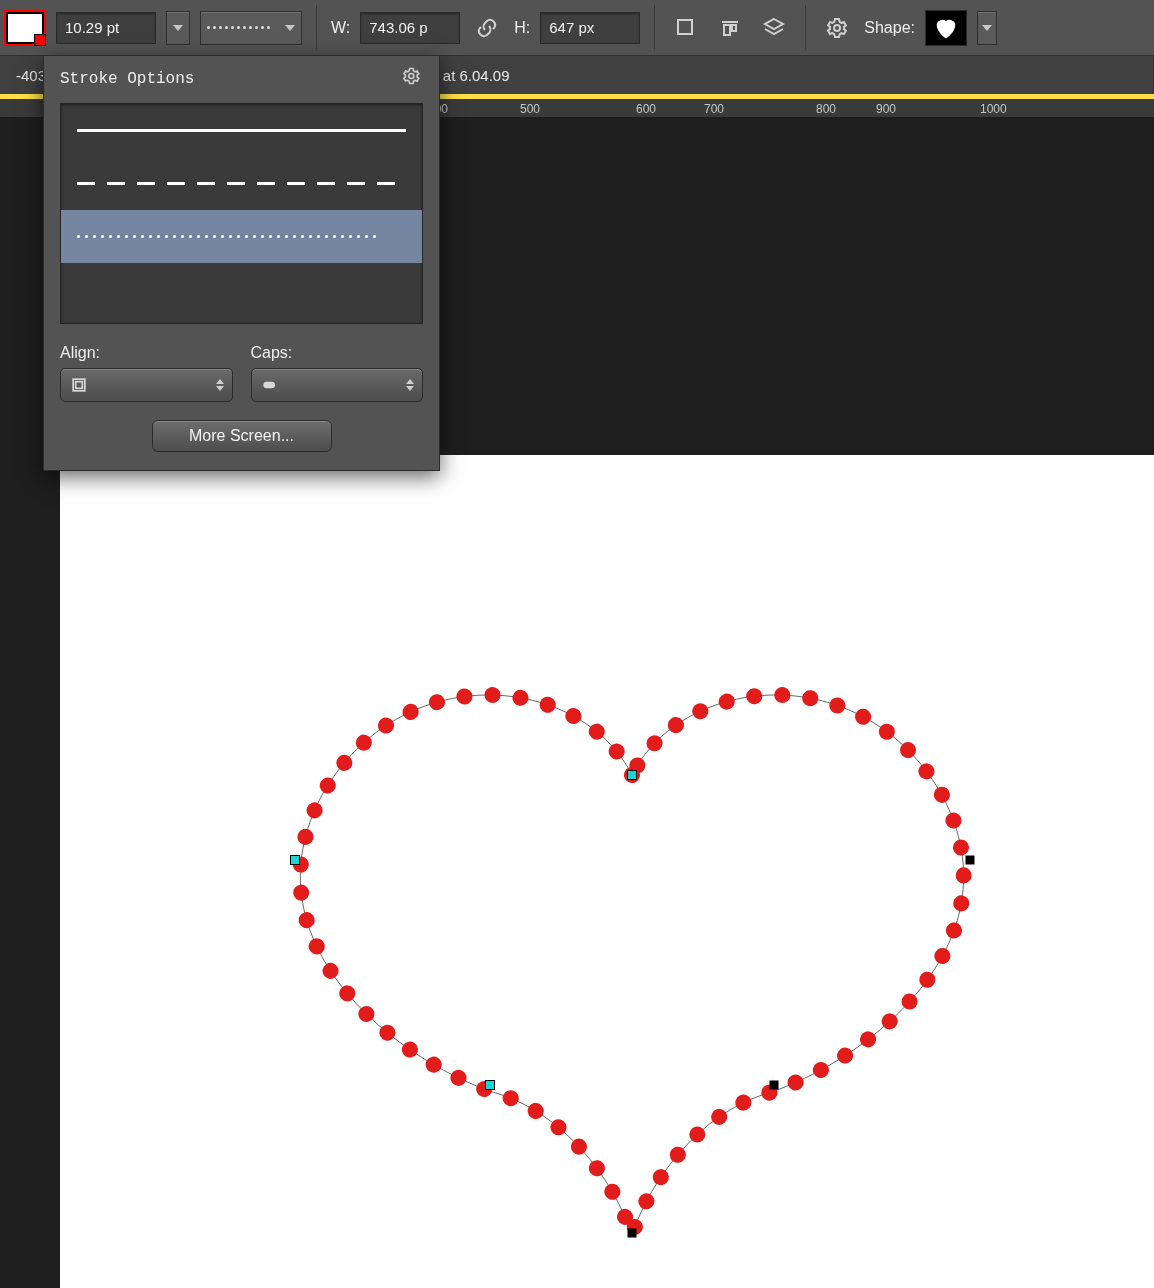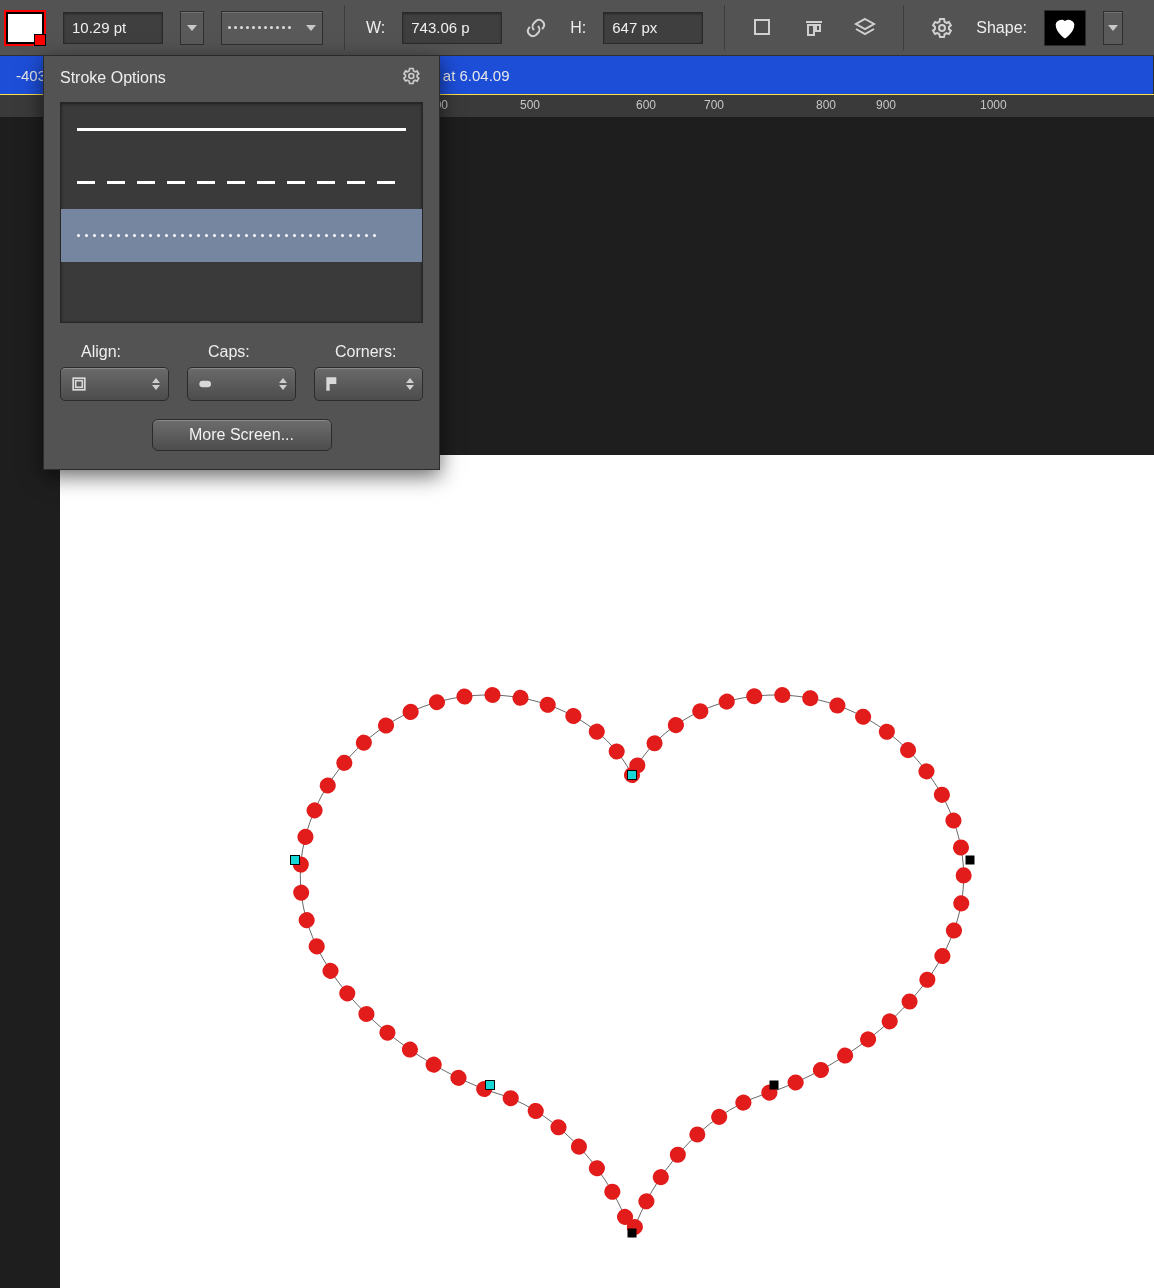--- a/index.html
+++ b/index.html
@@ -1,58 +1,58 @@
 <!DOCTYPE html>
 <html><head>
 <meta charset="utf-8">
 <style>
   html,body{margin:0;padding:0;background:#1a1a1a;font-family:"Lucida Grande","Segoe UI",Arial,sans-serif;font-size:13px;color:#ddd;overflow:hidden;width:1154px;height:1288px;}
-  .options-bar{height:55px;background:#535353;border-bottom:1px solid #303030;display:flex;align-items:center;gap:17px;padding:0 4px;}
+  .options-bar{height:55px;background:#535353;border-bottom:1px solid #303030;display:flex;align-items:center;gap:10px;padding:0 4px;}
   .divider{width:1px;height:45px;background:#3c3c3c;margin:0 4px;}
   .swatch{width:38px;height:32px;background:#fff;border:2px solid #f00;position:relative;box-shadow:inset 0 0 0 2px #000;}
   .swatch::after{content:"";position:absolute;bottom:-2px;right:-2px;width:10px;height:10px;background:#f00;border:1px solid #000;}
   .field{background:#3f3f3f;border:1px solid #2a2a2a;box-shadow:inset 0 1px 2px rgba(0,0,0,.4);color:#f0f0f0;height:30px;line-height:30px;padding:0 8px;font-size:15px;}
   .drop-btn{width:22px;height:32px;background:#5a5a5a;border:1px solid #2f2f2f;display:flex;align-items:center;justify-content:center;box-shadow:inset 0 1px 0 rgba(255,255,255,.15);}
   .tri{width:0;height:0;border-left:5px solid transparent;border-right:5px solid transparent;border-top:6px solid #c8c8c8;}
   .stroke-style-btn{width:88px;height:32px;background:#5a5a5a;border:1px solid #2f2f2f;display:flex;align-items:center;padding:0 6px;box-shadow:inset 0 1px 0 rgba(255,255,255,.15);}
   .dotrow{flex:1;display:flex;gap:3px;}
   .dotrow span{width:3px;height:3px;border-radius:50%;background:#ddd;}
   .lbl{color:#eee;font-size:16px;}
   .icon-btn{width:34px;height:34px;display:flex;align-items:center;justify-content:center;color:#d0d0d0;}
   .icon-btn svg{width:24px;height:24px;}
   .shape-chip{width:40px;height:34px;background:#000;border:1px solid #2a2a2a;display:flex;align-items:center;justify-content:center;}
   .shape-chip svg{width:28px;height:28px;}
-  .tabs-bar{height:38px;background:#1d4ed8;display:flex;align-items:stretch;border-bottom:1px solid #fde047;}
+  .tabs-bar{height:38px;background:#404040;display:flex;align-items:stretch;border-bottom:5px solid #fde047;}
   .tab{display:flex;align-items:center;gap:10px;padding:0 16px;color:#e8e8e8;font-size:15px;border-right:1px solid #2c2c2c;white-space:nowrap;}
   .tab .x{color:#bbb;font-size:16px;}
   .tab.trunc{max-width:45px;overflow:hidden;}
   .ruler{height:24px;background:#3a3a3a;border-bottom:1px solid #262626;position:relative;color:#c7c7c7;font-size:12px;}
   .ruler .num{position:absolute;top:3px;transform:translateX(4px);}
   .workspace{position:absolute;left:0;top:117px;right:0;bottom:0;background:#1e1e1e;}
   .canvas{position:absolute;left:60px;top:338px;width:1094px;height:833px;background:#fff;}
   .heart-wrap{position:absolute;left:282px;top:528px;width:700px;height:600px;}
   .heart-wrap svg{width:100%;height:100%;overflow:visible;}
   .anchor{width:9px;height:9px;background:#000;position:absolute;transform:translate(-50%,-50%);}
   .anchor.sel{background:#16d6d6;border:1px solid #000;width:8px;height:8px;}
 
   
   .popout{position:absolute;left:43px;top:55px;width:395px;background:#535353;border:1px solid #2b2b2b;box-shadow:0 6px 20px rgba(0,0,0,.6);padding:0 0 18px 0;z-index:50;}
-  .pop-hdr{display:flex;align-items:center;justify-content:space-between;padding:10px 16px 12px 16px;font-size:16px;color:#eee;}
+  .pop-hdr{display:flex;align-items:center;justify-content:space-between;padding:10px 16px 12px 16px;font-size:16px;color:#eee;font-family:Liberation Mono, monospace;}
   .pop-hdr .gear{color:#ccc;}
   .preset-box{margin:0 16px;background:#3a3a3a;border:1px solid #262626;box-shadow:inset 0 1px 3px rgba(0,0,0,.5);}
   .preset-row{height:53px;display:flex;align-items:center;padding:0 16px;}
   .preset-row.sel{background:#7786a0;}
   .line-solid{flex:1;height:3px;background:#fff;}
   .line-dash{flex:1;height:3px;background:repeating-linear-gradient(90deg,#fff 0 18px,transparent 18px 30px);}
   .line-dot{flex:1;height:3px;display:flex;gap:5px;}
   .line-dot span{width:3px;height:3px;border-radius:50%;background:#fff;}
   .preset-empty{height:60px;}
   .opt-row{display:flex;gap:18px;margin:20px 16px 0 16px;}
   .opt-col{flex:1;}
-  .opt-col .cap{font-size:16px;color:#eee;margin-bottom:6px;margin-left:21px;}
+  .opt-col .cap{font-size:16px;color:#eee;margin-bottom:6px;}
   .sel-btn{height:32px;background:linear-gradient(#6a6a6a,#4c4c4c);border:1px solid #2b2b2b;border-radius:5px;display:flex;align-items:center;justify-content:space-between;padding:0 8px;box-shadow:inset 0 1px 0 rgba(255,255,255,.2);}
   .sel-btn svg{width:20px;height:20px;color:#d8d8d8;}
   .updn{display:flex;flex-direction:column;gap:2px;}
   .updn .t{width:0;height:0;border-left:4px solid transparent;border-right:4px solid transparent;border-bottom:5px solid #cfcfcf;}
   .updn .b{width:0;height:0;border-left:4px solid transparent;border-right:4px solid transparent;border-top:5px solid #cfcfcf;}
   .more-btn{display:block;margin:18px auto 0 auto;width:180px;height:32px;background:linear-gradient(#6d6d6d,#4d4d4d);border:1px solid #2b2b2b;border-radius:6px;color:#f2f2f2;font-size:16px;box-shadow:inset 0 1px 0 rgba(255,255,255,.2);}
 </style>
 </head>
 <body>
 
@@ -259,27 +259,15 @@
         <svg viewBox="0 0 24 24" fill="none" stroke="currentColor" stroke-width="3">
             <path d="M6 12h10a4 4 0 0 0 0-0" stroke-linecap="round"></path>
             <rect x="4" y="8" width="14" height="8" rx="4" fill="currentColor" stroke="none"></rect>
           </svg>
         <div class="updn">
             <div class="t"></div>
             <div class="b"></div>
           </div>
       </div>
     </div>
-    <div class="opt-col">
-      <div class="cap">Corners:</div>
-      <div class="sel-btn">
-        <svg viewBox="0 0 24 24" fill="currentColor">
-            <path d="M4 4h12v8h-8v8H4z"></path>
-          </svg>
-        <div class="updn">
-            <div class="t"></div>
-            <div class="b"></div>
-          </div>
-      </div>
-    </div>
   </div>
   <button class="more-btn">More Screen...</button>
 </div>
 
 </body></html>

